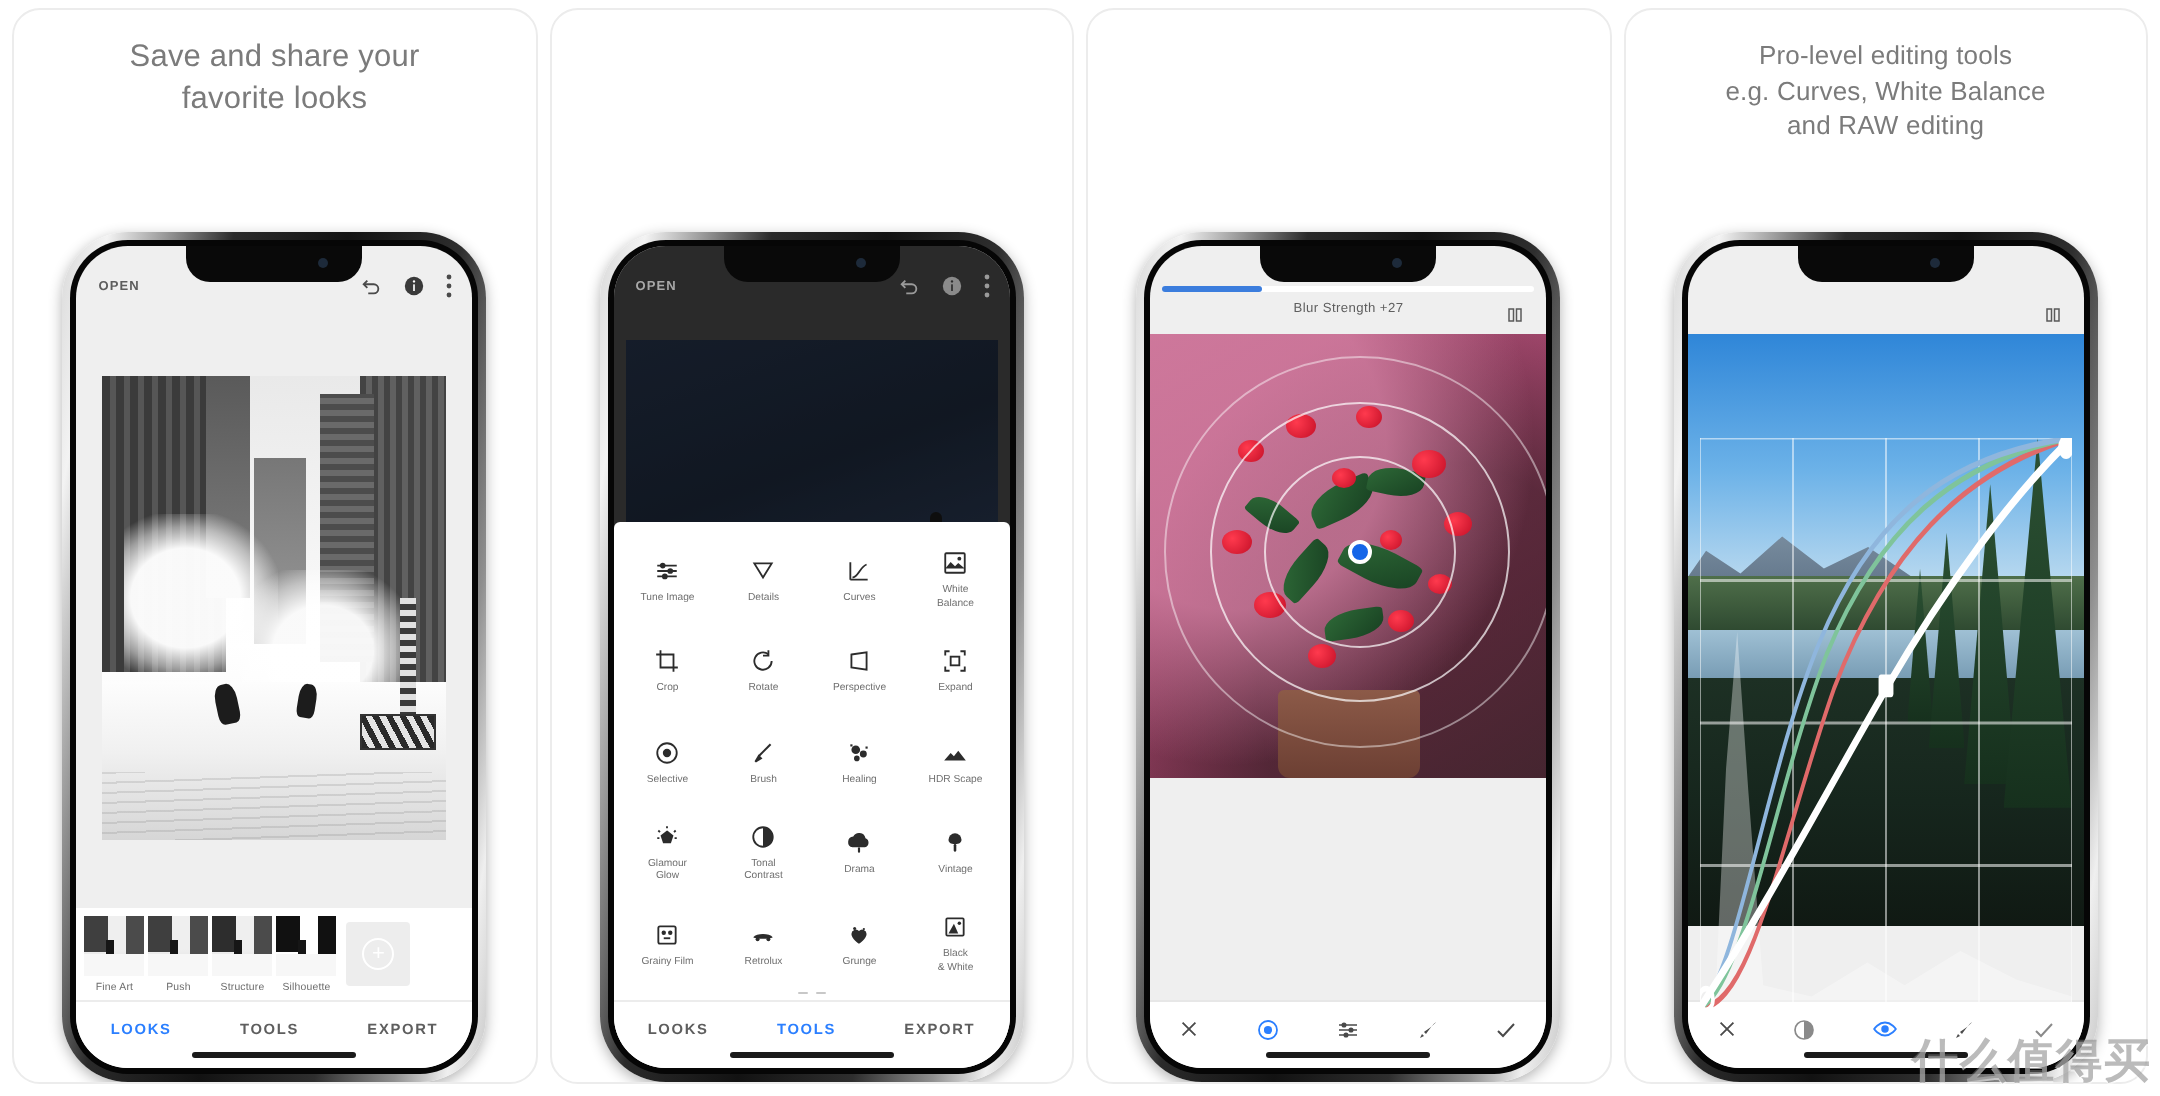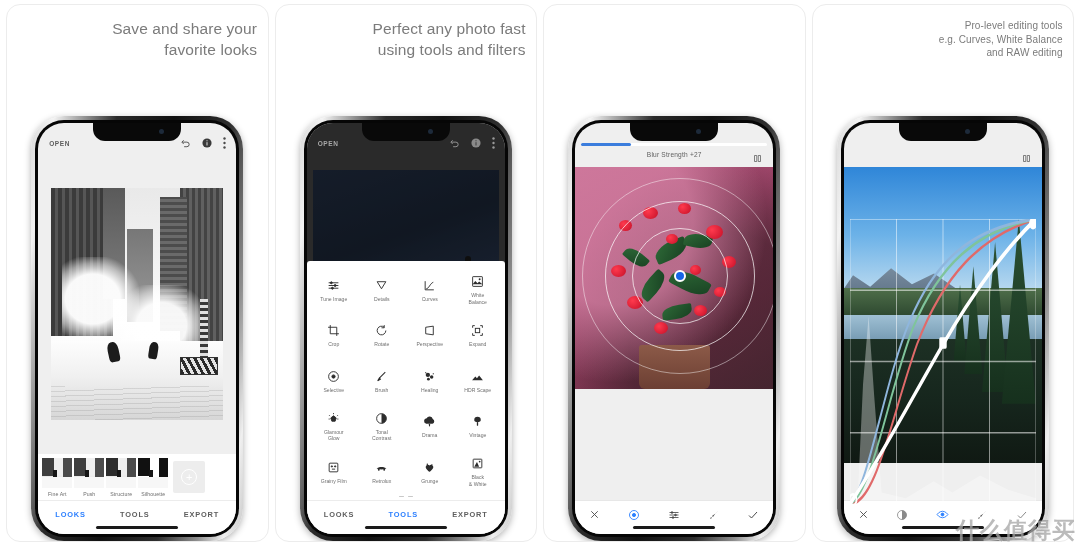--- a/index.html
+++ b/index.html
@@ -22,29 +22,29 @@
     border: 1px solid #ececec;
     border-radius: 14px;
     display: flex;
     flex-direction: column;
     align-items: center;
     overflow: hidden;
   }
   .card-heading {
     margin-top: 14px;
     width: 92%;
-    text-align: right;
+    text-align: center;
     color: #7b7b7b;
     font-size: 15.5px;
     line-height: 1.35;
     letter-spacing: .1px;
     font-weight: 400;
     white-space: pre-line;
   }
-  .card:nth-child(4) .card-heading { font-size: 10px; }
+  .card:nth-child(4) .card-heading { font-size: 13px; }
 
   
   .phone-wrap { position: relative; margin-top: auto; width: 100%; display:flex; justify-content:center; }
   .phone {
     position: relative;
     width: 212px; height: 425px;
     border-radius: 33px;
     background: linear-gradient(100deg,#d9d9d9 0%,#f3f3f3 8%,#9a9a9a 18%,#2a2a2a 30%,#121212 50%,#2e2e2e 70%,#8f8f8f 84%,#efefef 93%,#c8c8c8 100%);
     padding: 4px;
     box-shadow: 0 2px 7px rgba(0,0,0,.30);
@@ -360,22 +360,20 @@
               <div class="tab">EXPORT</div>
             </div>
             <div class="home-bar"></div>
           </div>
         </div>
       </div>
     </div>
   </div>
 
   <div class="card">
-    <div class="card-heading">Perfect any photo fast
-using tools and filters</div>
     <div class="phone-wrap">
       <div class="phone">
         <div class="phone-inner">
           <div class="screen">
             <div class="notch"></div>
 
             <div class="dim-photo">
               <div class="dimg"></div>
               <div class="dim-overlay"></div>
             </div>

